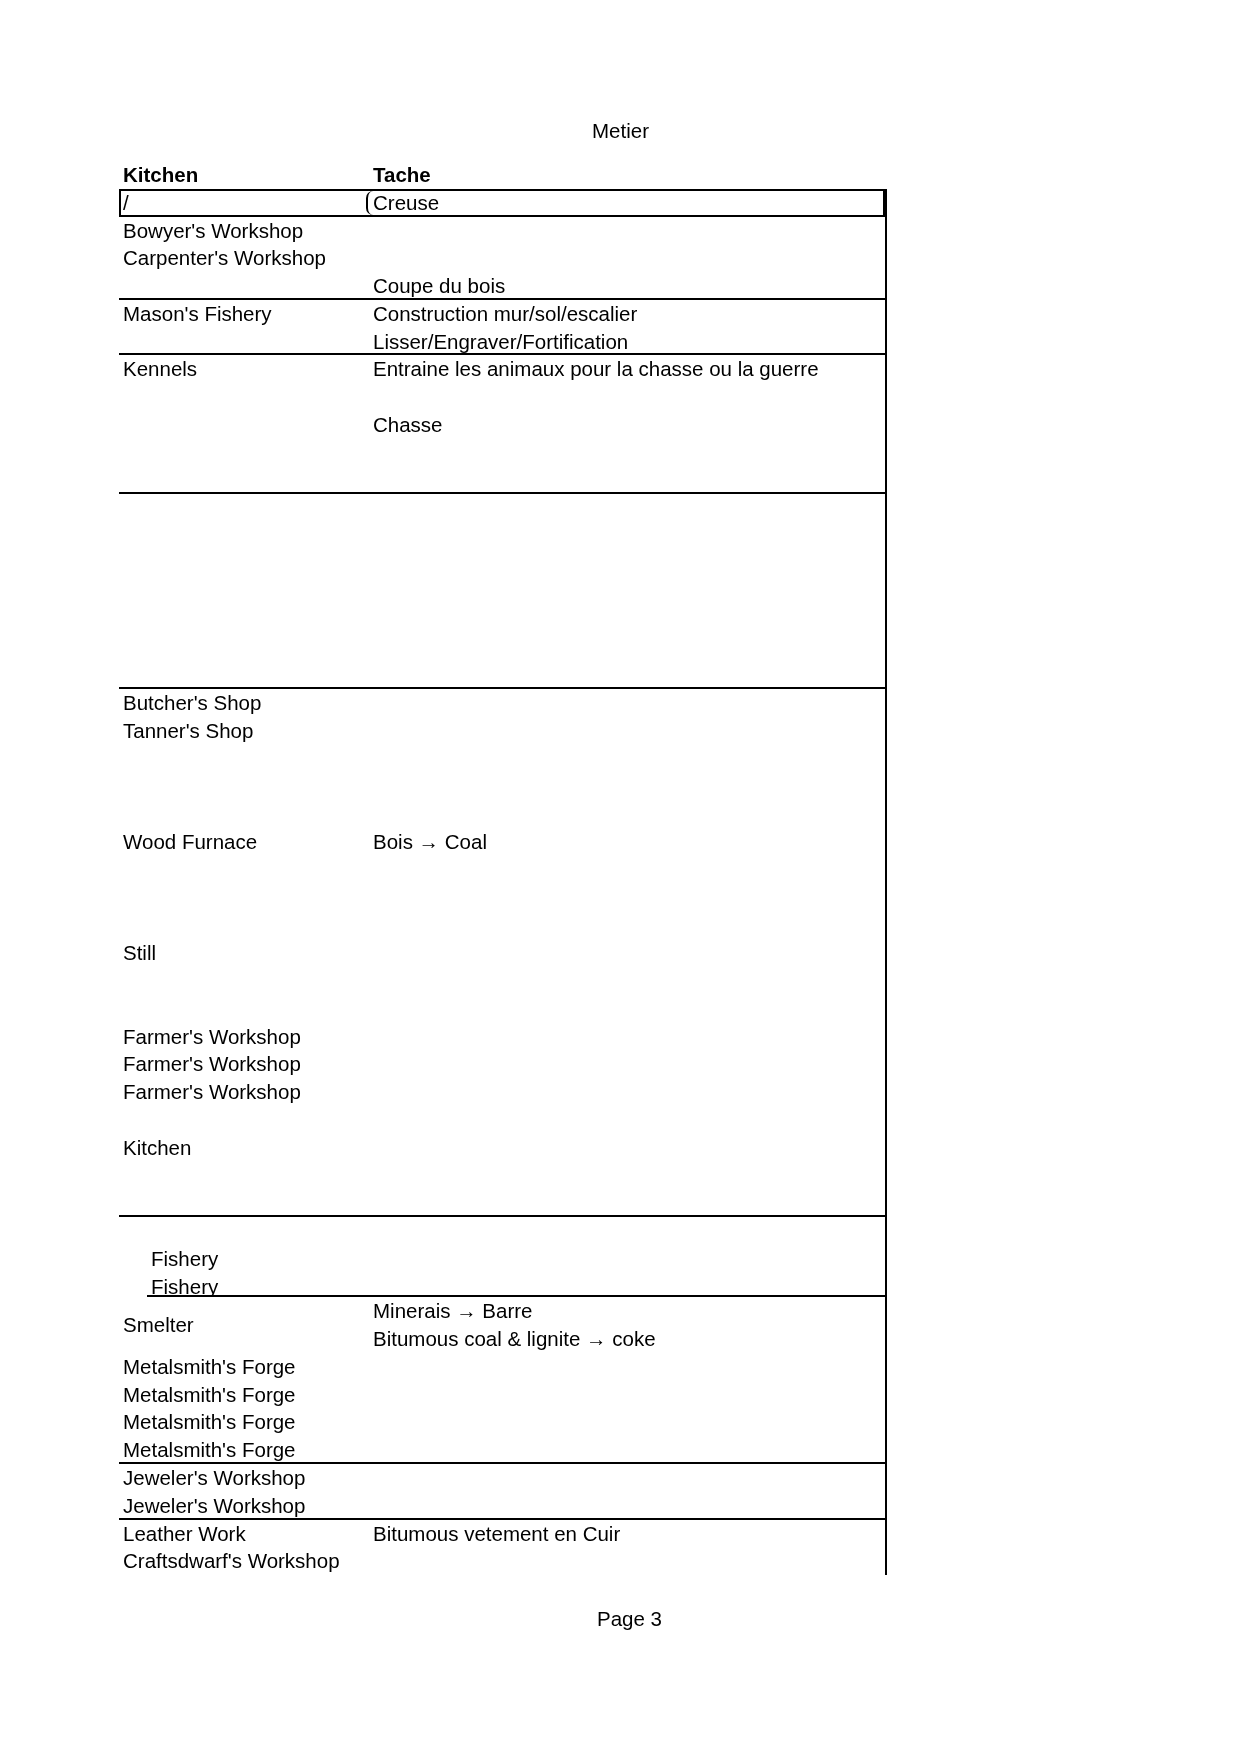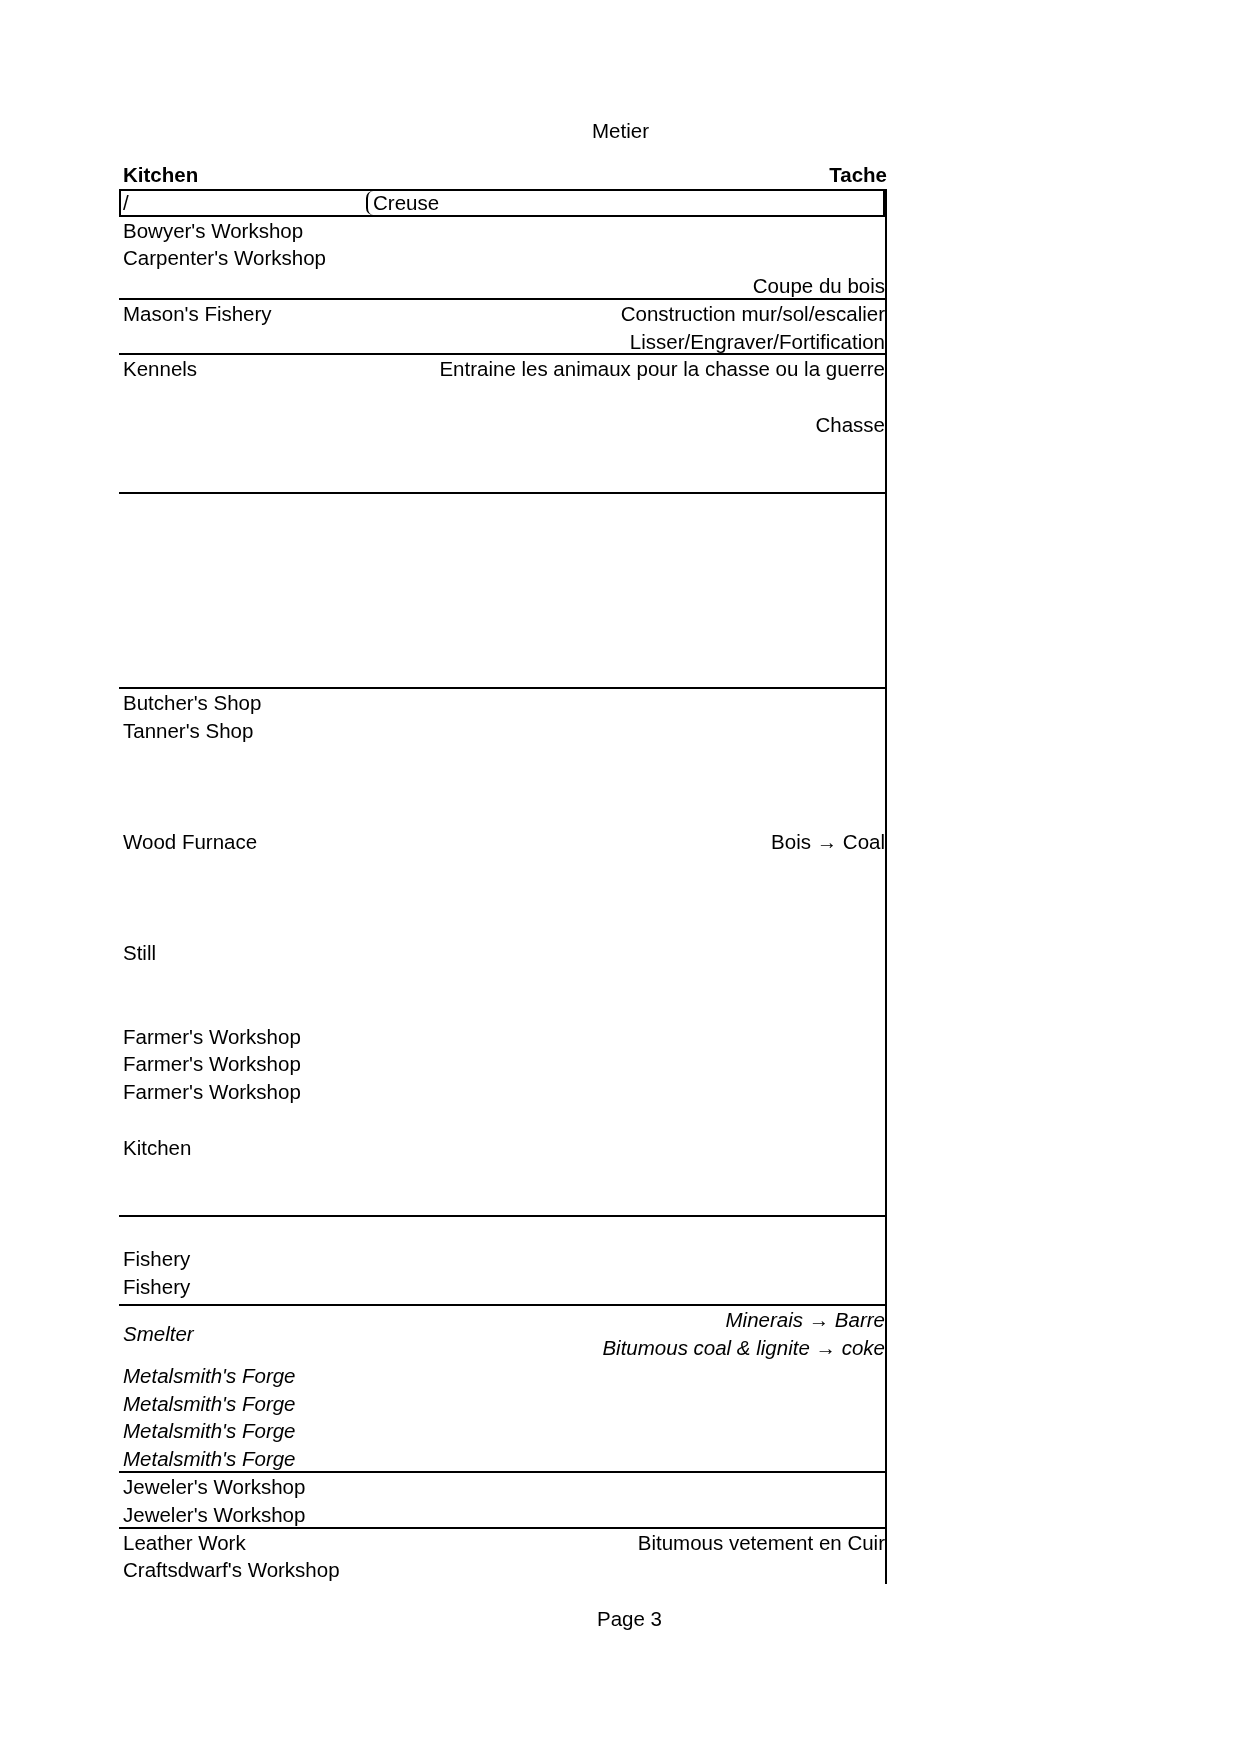--- a/index.html
+++ b/index.html
@@ -80,21 +80,20 @@
   .c1 {
     width: 247px; flex: 0 0 auto;
     box-sizing: border-box;
     padding-left: 4px;
   }
   .c1.center { display: flex; align-items: center; }
   .c2 {
     flex: 1; min-width: 0;
     box-sizing: border-box;
     padding-left: 7px;
-    text-align: right;
   }
   .stack .line { height: 27.8px; line-height: 27.8px; }
 </style>
 </head>
 <body>
 
 <div class="doc-title">Metier</div>
 
 <div class="table-wrap">
   <div class="hdr">
@@ -254,35 +253,35 @@
         </div>
         <div class="row">
           <div class="c1"></div>
           <div class="c2"></div>
         </div>
         <div class="row">
           <div class="c1"></div>
           <div class="c2"></div>
         </div>
       </div>
-      <div class="sec" style="height: 89px;">
+      <div class="sec" style="height: 80px; margin-left: 28px;">
         <div class="row">
           <div class="c1"></div>
           <div class="c2"></div>
         </div>
         <div class="row">
           <div class="c1">Fishery</div>
           <div class="c2"></div>
         </div>
         <div class="row">
           <div class="c1">Fishery</div>
           <div class="c2"></div>
         </div>
       </div>
-      <div class="sec" style="height: 166.8px; font-style: italic;">
+      <div class="sec" style="height: 166.8px;">
         <div class="row dbl">
           <div class="c1 center">Smelter</div>
           <div class="c2 stack">
             <div class="line">Minerais → Barre</div>
             <div class="line">Bitumous coal &amp; lignite → coke</div>
           </div>
         </div>
         <div class="row">
           <div class="c1">Metalsmith's Forge</div>
           <div class="c2"></div>

